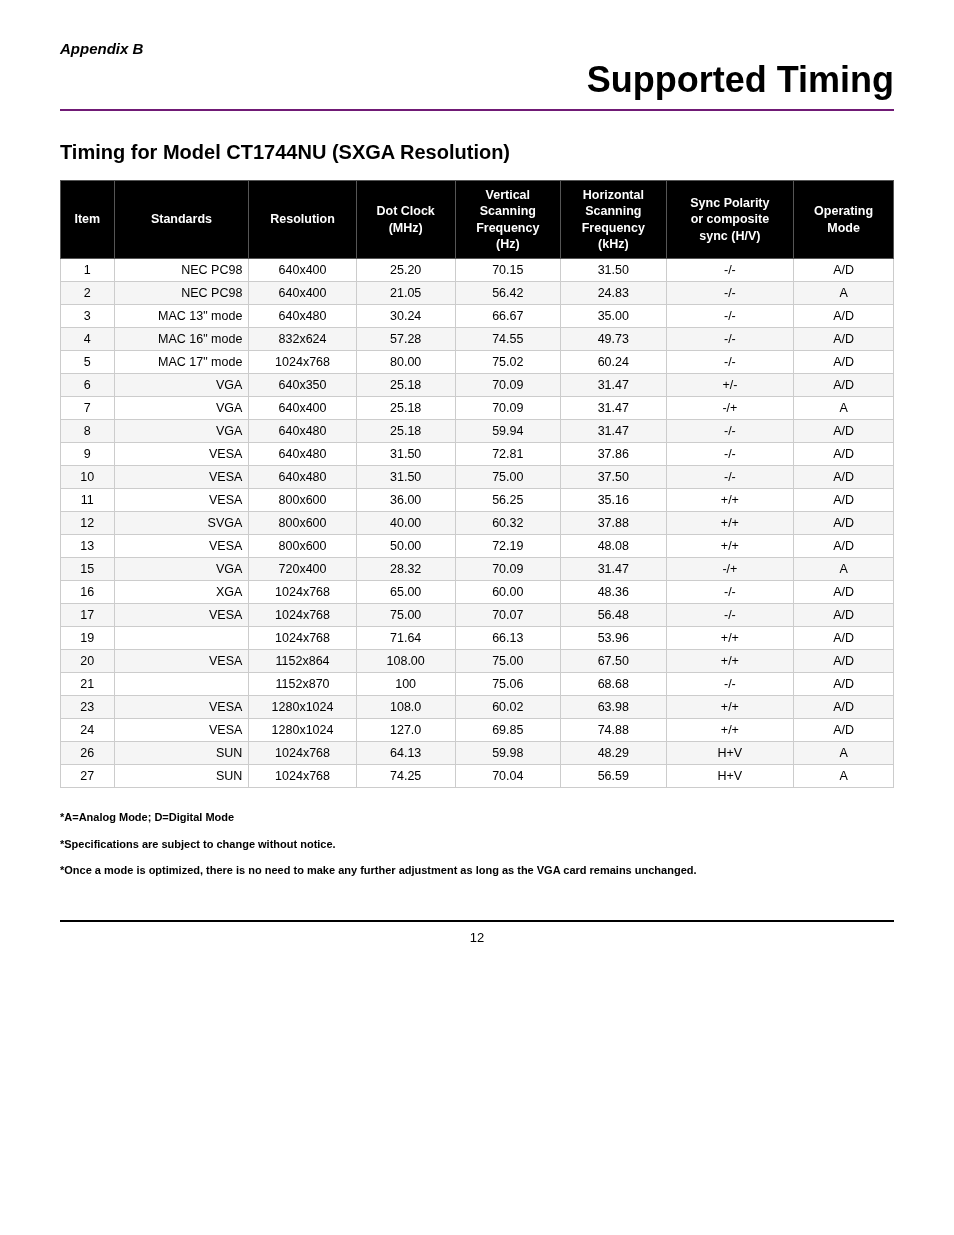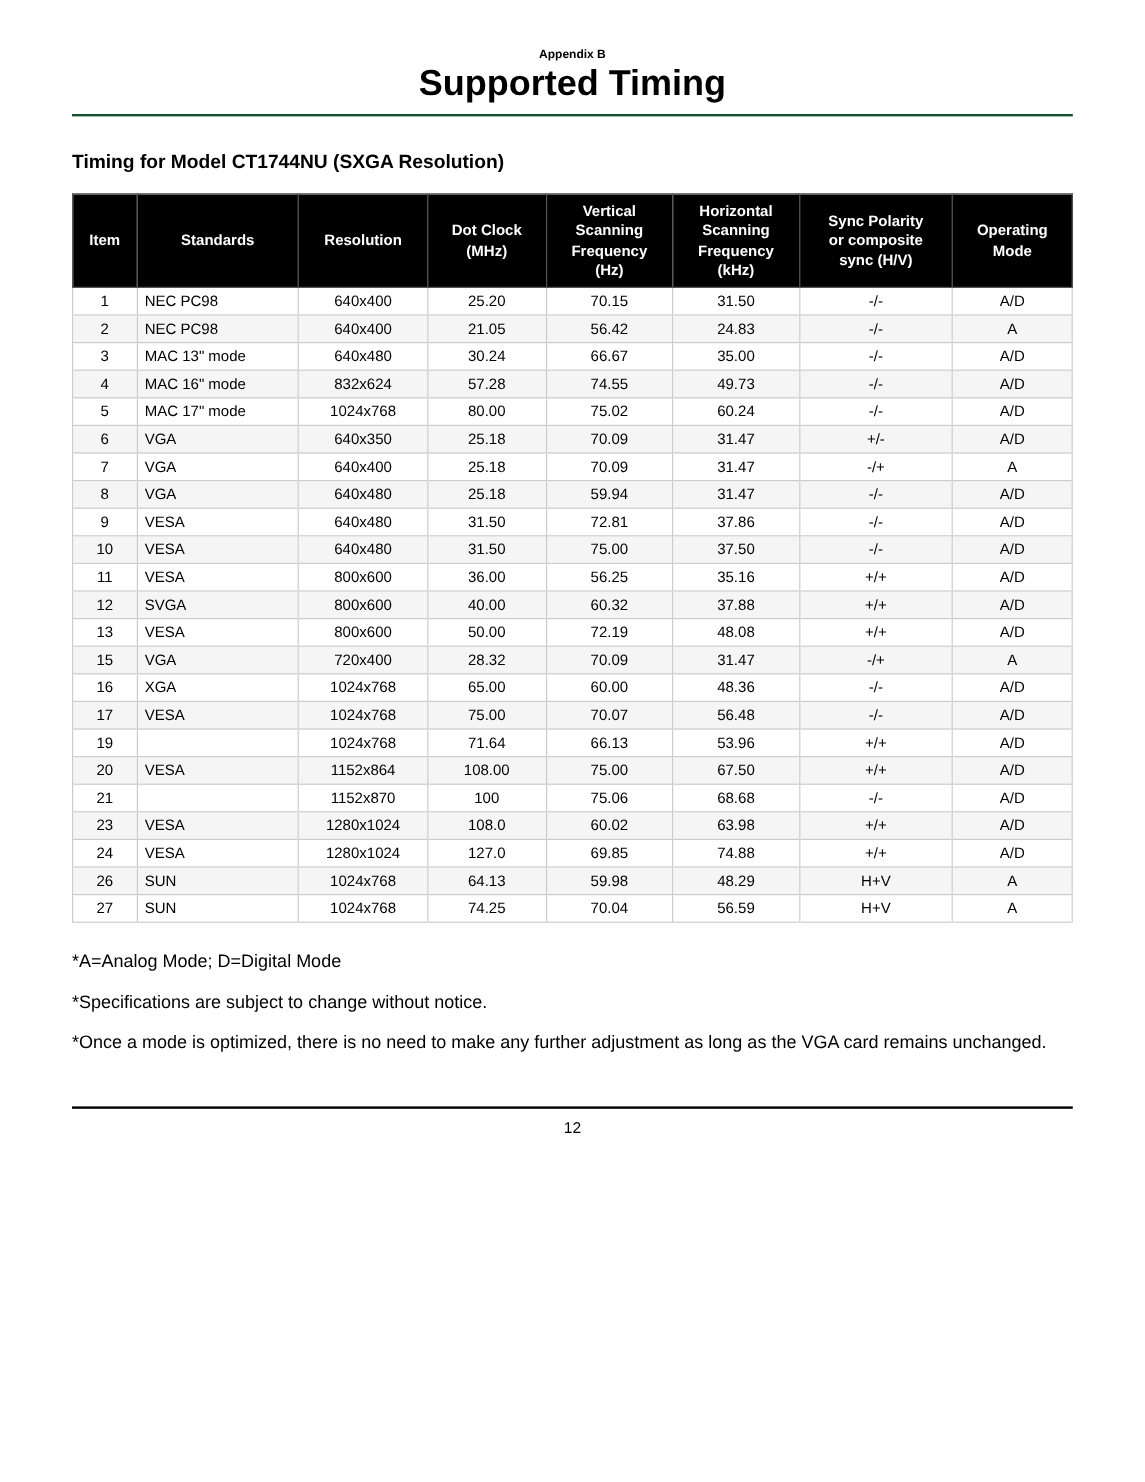--- a/index.html
+++ b/index.html
@@ -6,35 +6,36 @@
     body {
       font-family: Arial, sans-serif;
       font-size: 13px;
       background: #fff;
       color: #000;
       width: 954px;
       min-height: 1235px;
       padding: 40px 60px;
     }
     .appendix-label {
-      text-align: center;
-      font-weight: bold;
-      font-size: 10px;
+      text-align: left;
+      font-style: italic;
+      font-weight: bold;
+      font-size: 15px;
       margin-bottom: 2px;
     }
     .page-title {
-      text-align: center;
-      font-size: 30px;
+      text-align: right;
+      font-size: 36px;
       font-weight: bold;
       margin-bottom: 30px;
-      border-bottom: 2px solid #14532d;
+      border-bottom: 2px solid #701a75;
       padding-bottom: 8px;
     }
     .section-title {
-      font-size: 16px;
+      font-size: 20px;
       font-weight: bold;
       margin-bottom: 16px;
       margin-top: 28px;
     }
     table {
       width: 100%;
       border-collapse: collapse;
       font-size: 12.5px;
       margin-bottom: 20px;
     }
@@ -64,26 +65,27 @@
       text-align: center;
       border-left: 1px solid #ccc;
       border-right: 1px solid #ccc;
       vertical-align: middle;
     }
     tbody td:first-child {
       text-align: center;
       border-left: 1px solid #ccc;
     }
     tbody td:nth-child(2) {
-      text-align: left;
+      text-align: right;
     }
     .footnotes {
-      font-size: 15px;
+      font-size: 11px;
       margin-top: 10px;
       line-height: 1.7;
+      font-weight: bold;
     }
     .footnotes p {
       margin-bottom: 8px;
     }
     .page-footer {
       border-top: 2px solid #000;
       text-align: center;
       font-size: 13px;
       padding-top: 8px;
       margin-top: 40px;

